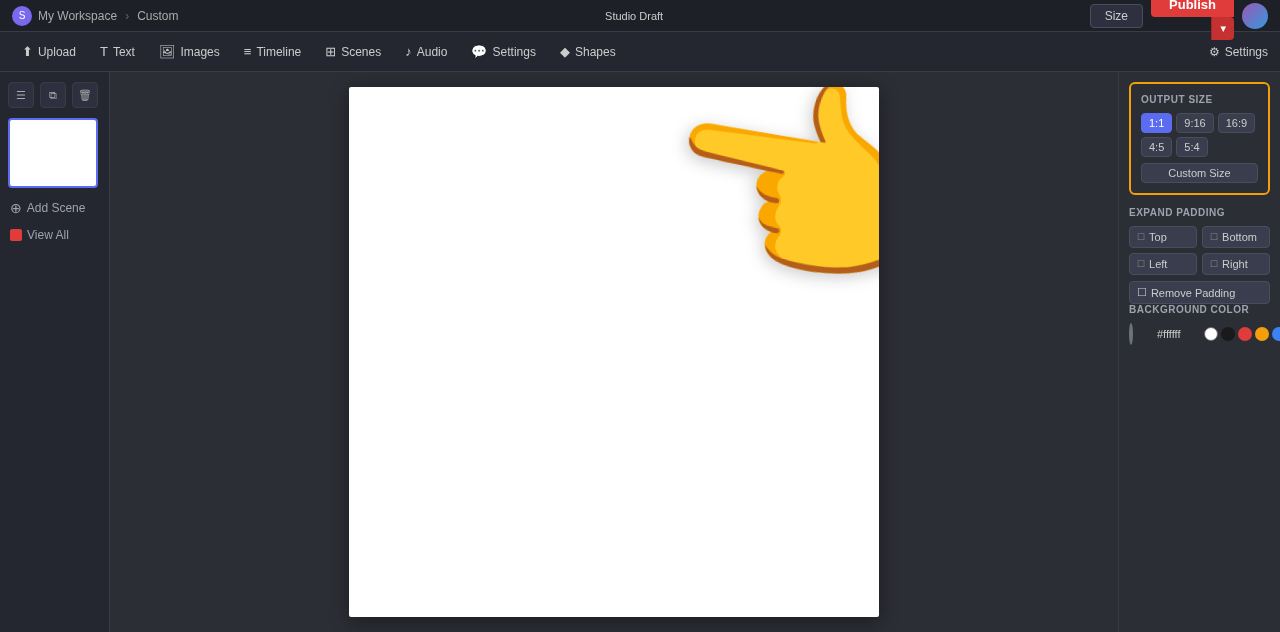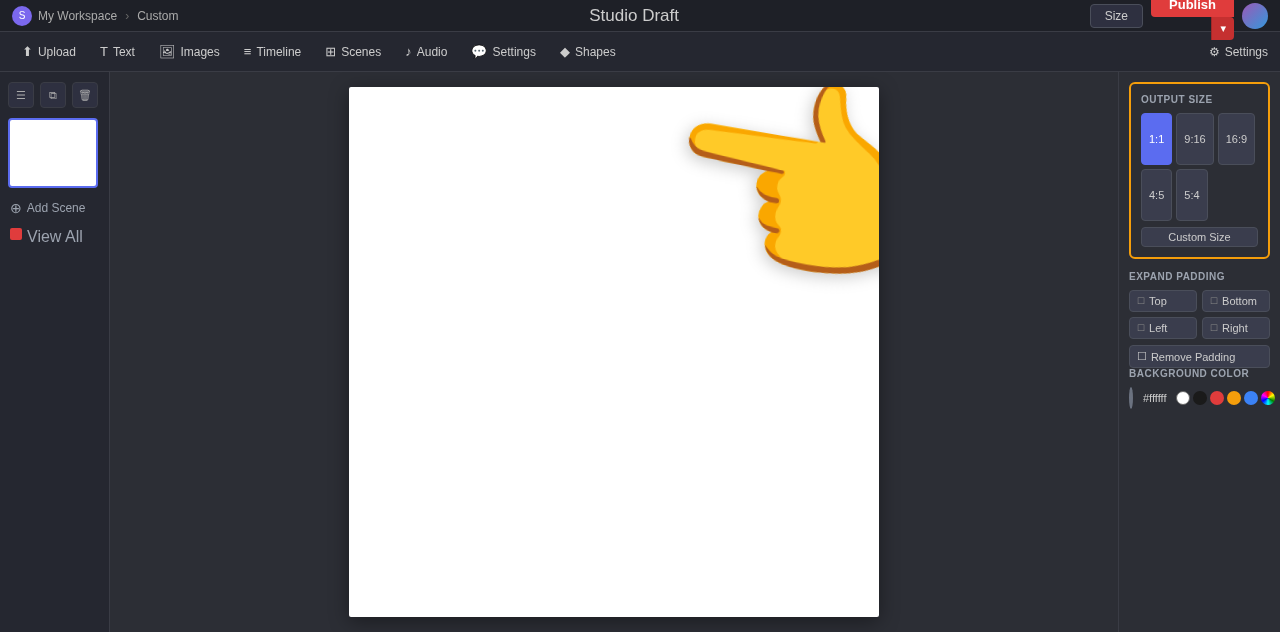--- a/index.html
+++ b/index.html
@@ -7,21 +7,21 @@
 
     
     #topbar {
       display: flex; align-items: center; justify-content: space-between;
       background: #1e2027; height: 32px; padding: 0 12px;
       border-bottom: 1px solid #3a3c45;
     }
     #topbar-left { display: flex; align-items: center; gap: 6px; font-size: 12px; color: #aaa; }
     #topbar-left .workspace-icon { width: 20px; height: 20px; background: #7b68ee; border-radius: 50%; display: inline-flex; align-items: center; justify-content: center; font-size: 10px; color: #fff; }
     #topbar-left .sep { color: #666; margin: 0 2px; }
-    #topbar-center { font-size: 17px; color: #ccc; }
+    #topbar-center { font-size: 11px; color: #ccc; }
     #topbar-right { display: flex; align-items: center; gap: 8px; }
     .btn-share {
       background: #2e3040; border: 1px solid #4a4e5a; color: #ccc;
       padding: 4px 14px; border-radius: 4px; font-size: 12px; cursor: pointer;
     }
     .btn-publish-group { display: flex; align-items: flex-end; flex-direction: column; }
     .btn-publish {
       background: #e03c3c; border: none; color: #fff;
       padding: 5px 18px; border-radius: 4px 0 0 4px; font-size: 13px; font-weight: 600; cursor: pointer;
     }
@@ -70,22 +70,22 @@
       width: 90px; height: 70px; background: #fff;
       border-radius: 4px; border: 2px solid #5b6cf0; margin-bottom: 8px;
     }
     .add-scene-btn {
       display: flex; align-items: center; gap: 5px;
       color: #9ca3af; font-size: 12px; cursor: pointer;
       padding: 4px 2px;
     }
     .add-scene-btn .plus { font-size: 14px; }
     .view-all-btn {
-      display: flex; gap: 5px;
-      color: #9ca3af; font-size: 16px; cursor: pointer;
+      display: flex; align-items: center; gap: 5px;
+      color: #9ca3af; font-size: 12px; cursor: pointer;
       padding: 4px 2px; margin-top: 4px;
     }
     .color-dot { width: 12px; height: 12px; background: #e03c3c; border-radius: 2px; }
 
     
     #canvas-area {
       flex: 1; display: flex; align-items: center; justify-content: center;
       background: #2c2e35; position: relative; overflow: hidden;
     }
     .canvas-frame {
@@ -110,21 +110,21 @@
       border: 2px solid #f59e0b; border-radius: 6px;
       padding: 10px; margin-bottom: 12px;
     }
     .section-label {
       font-size: 10px; font-weight: 700; color: #9ca3af;
       letter-spacing: 0.05em; text-transform: uppercase; margin-bottom: 8px;
     }
     .size-buttons { display: flex; gap: 4px; flex-wrap: wrap; margin-bottom: 6px; }
     .size-btn {
       background: #3a3d4d; border: 1px solid #4a4e5a; color: #ccc;
-      padding: 19px 7px; border-radius: 4px; font-size: 11px; cursor: pointer;
+      padding: 3px 7px; border-radius: 4px; font-size: 11px; cursor: pointer;
     }
     .size-btn.active { background: #5b6cf0; border-color: #5b6cf0; color: #fff; }
     .custom-size-btn {
       background: #3a3d4d; border: 1px solid #4a4e5a; color: #ccc;
       padding: 3px 18px; border-radius: 4px; font-size: 11px; cursor: pointer;
       width: 100%;
     }
 
     .expand-section { margin-bottom: 0; }
     .padding-grid { display: grid; grid-template-columns: 1fr 1fr; gap: 5px; margin-bottom: 6px; }
@@ -135,21 +135,21 @@
     }
     .padding-btn .check-icon { font-size: 9px; color: #888; }
     .remove-padding-btn {
       display: flex; align-items: center; gap: 4px;
       background: #3a3d4d; border: 1px solid #4a4e5a; color: #ccc;
       padding: 4px 7px; border-radius: 4px; font-size: 11px; cursor: pointer;
       width: 100%;
     }
 
     .bg-section {}
-    .bg-color-row { display: flex; align-items: center; gap: 10px; margin-top: 6px; }
+    .bg-color-row { display: flex; align-items: center; gap: 24px; margin-top: 6px; }
     .bg-color-swatch {
       width: 22px; height: 22px; border-radius: 50%; border: 2px solid #6b7280;
       cursor: pointer; display: flex; align-items: center; justify-content: center;
     }
     .bg-color-label { font-size: 11px; color: #ccc; }
     .color-swatches { display: flex; gap: 3px; align-items: center; }
     .swatch {
       width: 14px; height: 14px; border-radius: 50%; cursor: pointer;
     }
     .swatch.white { background: #fff; border: 1px solid #666; }

